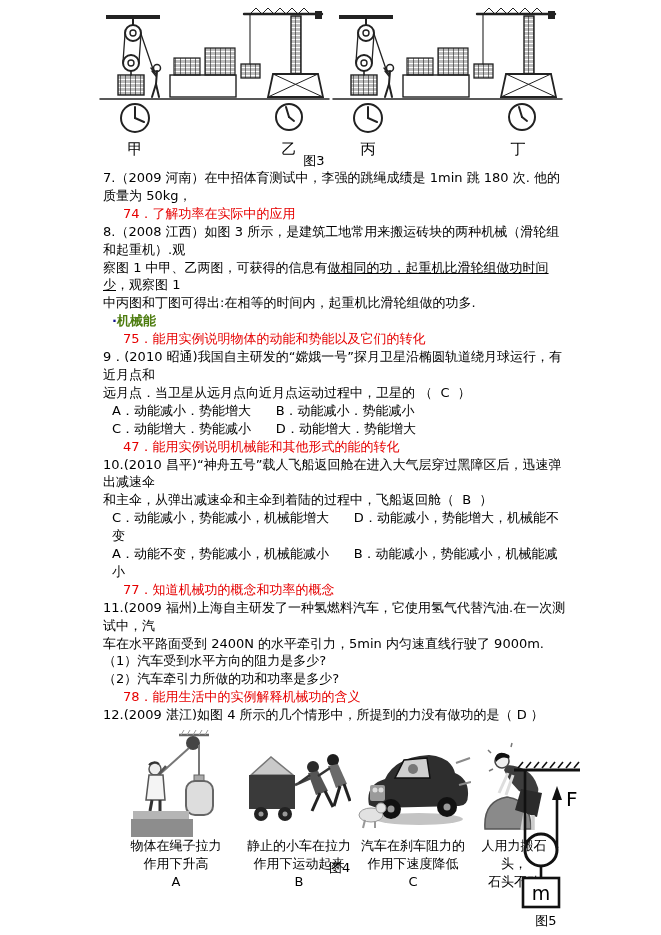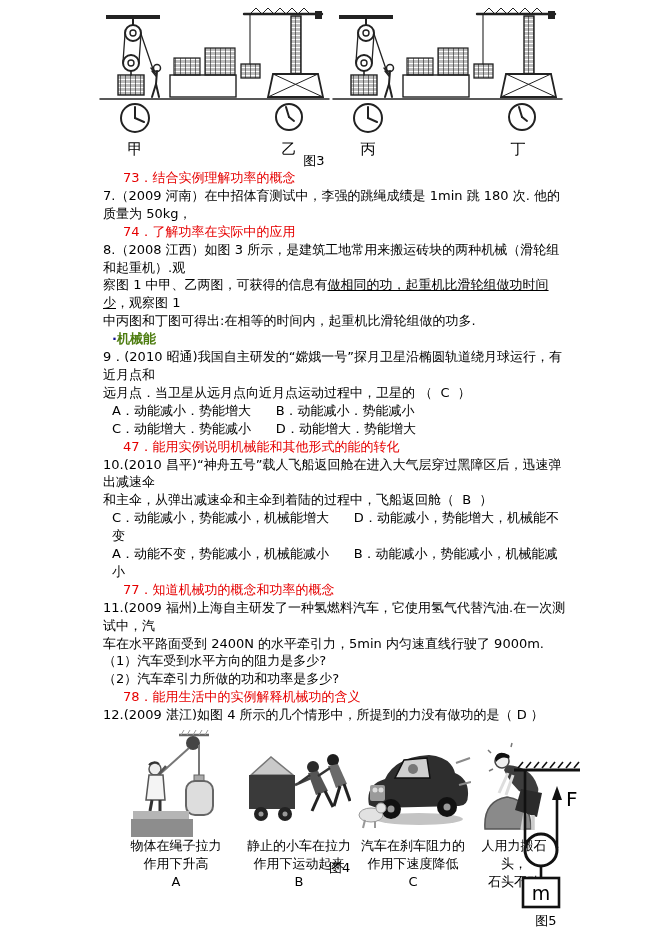--- a/index.html
+++ b/index.html
@@ -100,27 +100,27 @@
     <use href="#scene3"></use>
     <use href="#scene3" x="233"></use>
     <text x="37" y="150" font-size="15" text-anchor="middle">甲</text>
     <text x="191" y="150" font-size="15" text-anchor="middle">乙</text>
     <text x="270" y="150" font-size="15" text-anchor="middle">丙</text>
     <text x="420" y="150" font-size="15" text-anchor="middle">丁</text>
     <text x="216" y="161" font-size="13" text-anchor="middle">图3</text>
   </svg>
 
   <div class="content">
-    <p class="red ind20">73．结合实例理解功率的概念</p>
     <p>7.（2009 河南）在中招体育测试中，李强的跳绳成绩是 1min 跳 180 次. 他的质量为 50kg，</p>
     <p class="red ind20">74．了解功率在实际中的应用</p>
     <p>8.（2008 江西）如图 3 所示，是建筑工地常用来搬运砖块的两种机械（滑轮组和起重机）.观</p>
     <p><span>察图 1 中甲、乙两图，可获得的信息有</span><span class="u">做相同的功，起重机比滑轮组做功时间少</span><span>，观察图 1</span></p>
     <p>中丙图和丁图可得出:在相等的时间内，起重机比滑轮组做的功多.</p>
     <p class="ind9"><span class="bullet-b">·</span><span class="blue">机械能</span></p>
+    <p class="red ind20">75．能用实例说明物体的动能和势能以及它们的转化</p>
     <p>9．(2010 昭通)我国自主研发的“嫦娥一号”探月卫星沿椭圆轨道绕月球运行，有近月点和</p>
     <p>远月点．当卫星从远月点向近月点运动过程中，卫星的 （  C  ）</p>
     <p class="ind9">A．动能减小．势能增大      B．动能减小．势能减小</p>
     <p class="ind9">C．动能增大．势能减小      D．动能增大．势能增大</p>
     <p class="red ind20">47．能用实例说明机械能和其他形式的能的转化</p>
     <p>10.(2010 昌平)“神舟五号”载人飞船返回舱在进入大气层穿过黑障区后，迅速弹出减速伞</p>
     <p>和主伞，从弹出减速伞和主伞到着陆的过程中，飞船返回舱（  B  ）</p>
     <p class="ind9">C．动能减小，势能减小，机械能增大      D．动能减小，势能增大，机械能不变</p>
     <p class="ind9">A．动能不变，势能减小，机械能减小      B．动能减小，势能减小，机械能减小</p>
     <p class="red ind20">77．知道机械功的概念和功率的概念</p>

